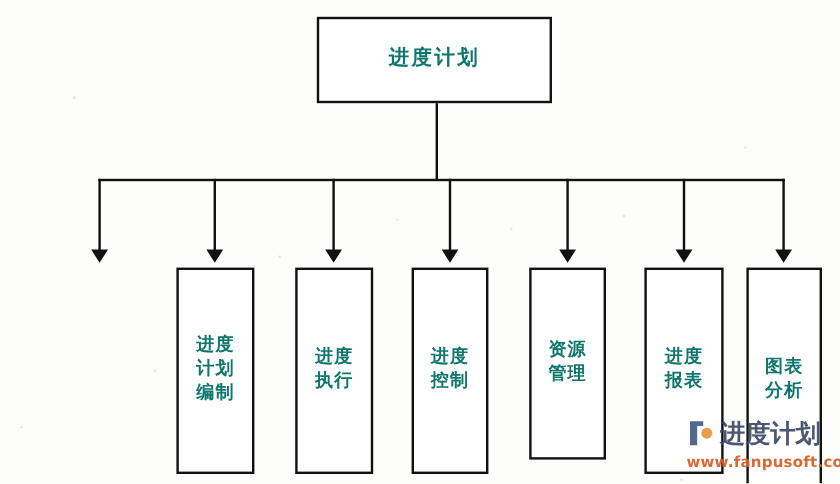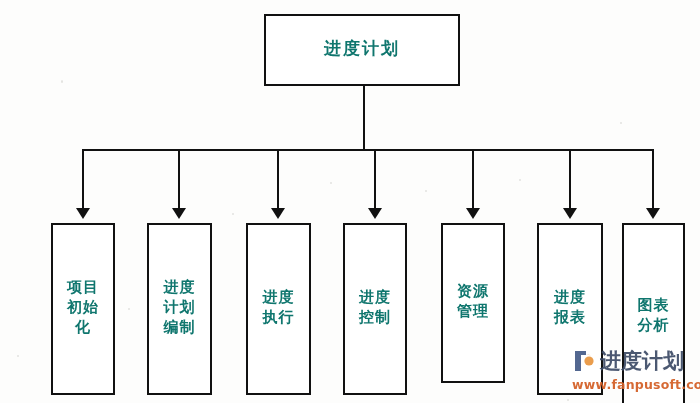--- a/index.html
+++ b/index.html
@@ -142,25 +142,20 @@
 
   <div class="conn vline" style="left:472px; top:149px; width:2px; height:62px;"></div>
   <div class="arrowhead" style="left:466px; top:208px;"></div>
 
   <div class="conn vline" style="left:569px; top:149px; width:2px; height:62px;"></div>
   <div class="arrowhead" style="left:563px; top:208px;"></div>
 
   <div class="conn vline" style="left:652px; top:149px; width:2px; height:62px;"></div>
   <div class="arrowhead" style="left:646px; top:208px;"></div>
 
-  <div class="node leaf" style="left:51px; top:223px; width:64px; height:172px;">
-    <span class="label">项目
-初始
-化</span>
-  </div>
 
   <div class="node leaf" style="left:147px; top:223px; width:65px; height:172px;">
     <span class="label">进度
 计划
 编制</span>
   </div>
 
   <div class="node leaf" style="left:246px; top:223px; width:65px; height:172px;">
     <span class="label">进度
 执行</span>

